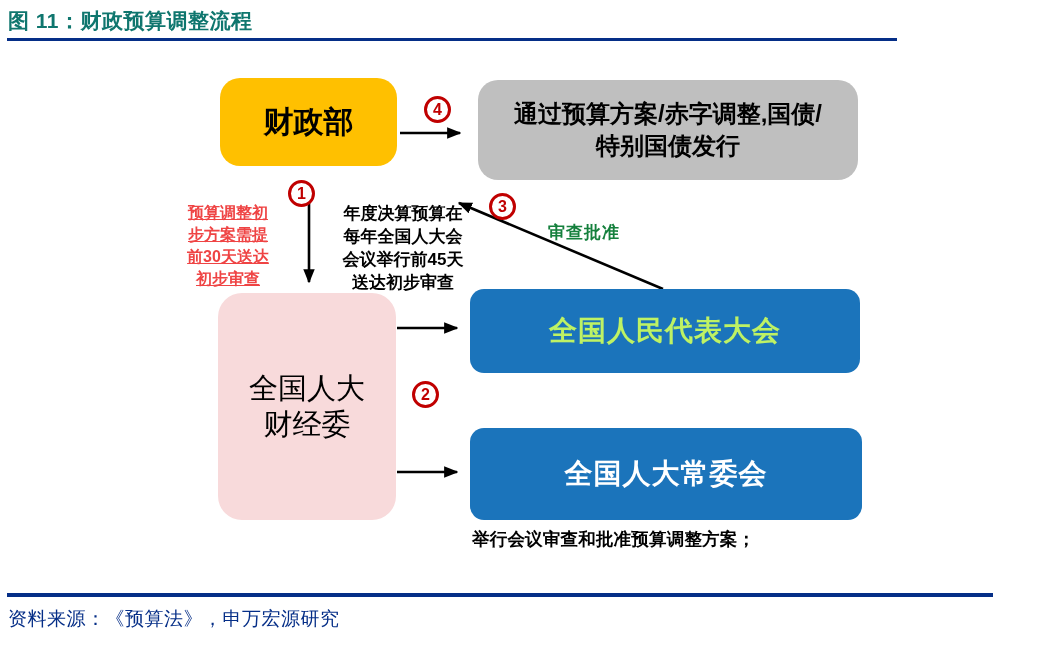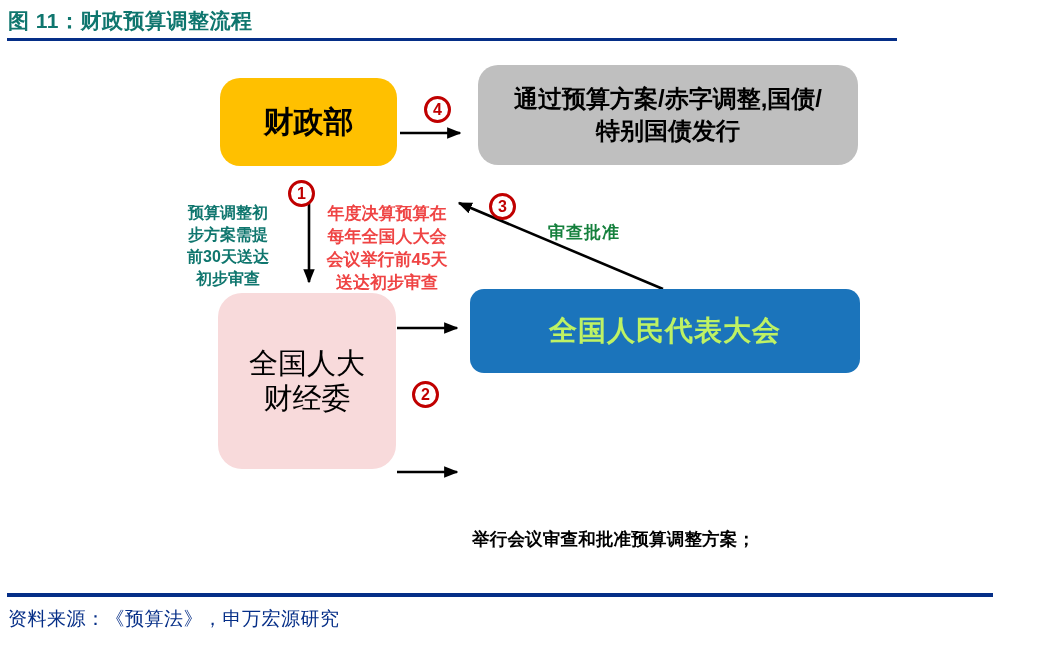--- a/index.html
+++ b/index.html
@@ -43,28 +43,28 @@
   .node {
     display: flex; align-items: center; justify-content: center;
     text-align: center;
   }
   .node-mof {
     left: 220px; top: 78px; width: 177px; height: 88px;
     background: #FFC000; border-radius: 20px;
     font-size: 30px; font-weight: 600; color: #000;
   }
   .node-outcome {
-    left: 478px; top: 65px; width: 380px; height: 100px;
+    left: 478px; top: 80px; width: 380px; height: 100px;
     background: #BFBFBF; border-radius: 20px;
     font-size: 24px; font-weight: 700; color: #000;
     line-height: 1.35; padding: 0 8px;
     flex-direction: column;
   }
   .node-fec {
-    left: 218px; top: 293px; width: 178px; height: 176px;
+    left: 218px; top: 293px; width: 178px; height: 227px;
     background: #F8DADB; border-radius: 24px;
     font-size: 29px; font-weight: 400; color: #000;
     line-height: 1.22;
     flex-direction: column;
   }
   .node-npc {
     left: 470px; top: 289px; width: 390px; height: 84px;
     background: #1B74BB; border-radius: 14px;
     font-size: 28px; font-weight: 700; color: #bef264;
     letter-spacing: 1px;
@@ -85,26 +85,26 @@
     z-index: 5;
   }
   .badge-1 { left: 288px; top: 180px; }
   .badge-2 { left: 412px; top: 381px; }
   .badge-3 { left: 489px; top: 193px; }
   .badge-4 { left: 424px; top: 96px; }
 
   .note { font-weight: 700; }
   .note-pre {
     left: 170px; top: 202px; width: 116px;
-    text-align: center; color: #0f766e;
-    font-size: 16px; line-height: 22px;
+    text-align: center; color: #ef4444;
+    font-size: 16px; line-height: 22px; text-decoration: underline;
   }
   .note-final {
-    left: 318px; top: 202px; width: 138px;
-    text-align: center; color: #ef4444;
+    left: 334px; top: 202px; width: 138px;
+    text-align: center; color: #000000;
     font-size: 17px; line-height: 23px;
   }
   .note-approval {
     left: 548px; top: 221px;
     color: #15803d; font-size: 17px;
     letter-spacing: 1px;
   }
   .note-npc {
     left: 470px; top: 377px; width: 402px;
     font-size: 17.5px; line-height: 22px;
@@ -156,20 +156,23 @@
 
   <div class="abs node node-fec">
     <span>全国人大</span>
     <span>财经委</span>
   </div>
 
   <div class="abs node node-npc">
     <span>全国人民代表大会</span>
   </div>
 
+  <div class="abs node node-npcsc">
+    <span>全国人大常委会</span>
+  </div>
 
   <div class="abs step-badge badge-1">1</div>
   <div class="abs step-badge badge-2">2</div>
   <div class="abs step-badge badge-3">3</div>
   <div class="abs step-badge badge-4">4</div>
 
   <div class="abs note note-pre">
     <div>预算调整初</div>
     <div>步方案需提</div>
     <div>前30天送达</div>

